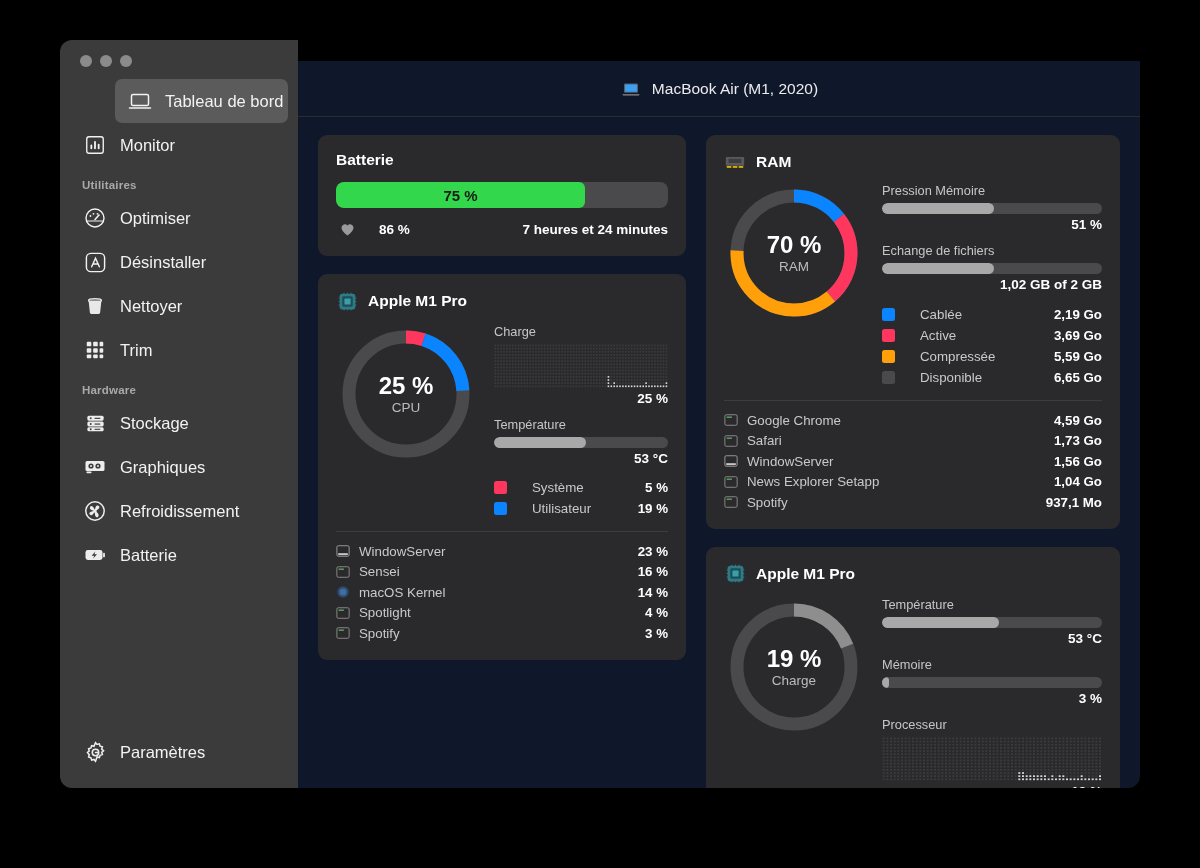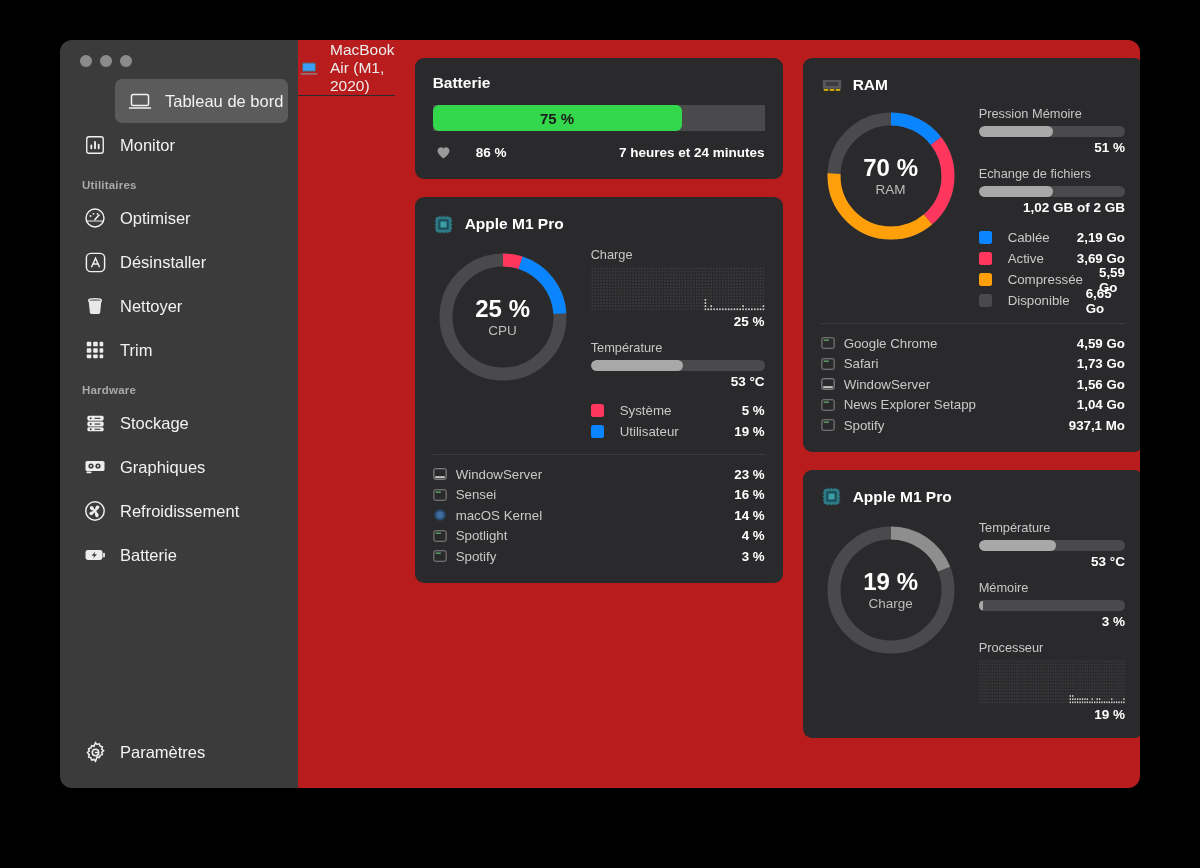--- a/index.html
+++ b/index.html
@@ -33,60 +33,60 @@
   .nav-item.selected { background: #5b5b5b; margin-left: 45px; }
   .nav-ico { width: 26px; height: 26px; flex: 0 0 26px;
     display: flex; align-items: center; justify-content: center; }
   .nav-ico svg { display: block; }
   .sec-label {
     font-size: 11.5px; color: #a9a9a9; font-weight: 600;
     padding: 12px 12px 5px 12px; letter-spacing: .2px;
   }
   .spacer { flex: 1 1 auto; }
   
-  .main { flex: 1 1 auto; background: #b91c1c; display: flex; flex-direction: row; }
+  .main { flex: 1 1 auto; background: #0f172a; display: flex; flex-direction: column; margin-top: 21px; }
   .titlebar {
     height: 56px; flex: 0 0 56px;
     display: flex; align-items: center; justify-content: center;
     gap: 10px; color: #ececec; font-size: 15.5px;
     border-bottom: 1px solid #2c2c2e;
   }
   .content { flex: 1 1 auto; display: flex; gap: 20px; padding: 18px 20px 0 20px; }
   .col { display: flex; flex-direction: column; gap: 18px; }
   .col.left { width: 368px; flex: 0 0 368px; }
   .col.right { flex: 1 1 auto; }
   .card { background: #2a2a2c; border-radius: 9px; padding: 16px 18px; }
   .card-title {
     display: flex; align-items: center; gap: 10px;
     color: #fff; font-size: 15.5px; font-weight: 700;
   }
   .ico-box { width: 22px; height: 22px; flex: 0 0 22px; display: flex;
     align-items: center; justify-content: center; }
   
   .bar { height: 11px; border-radius: 6px; background: #4a4a4c; overflow: hidden; position: relative; }
   .bar > i { display: block; height: 100%; border-radius: 6px; background: #a8a8a8; }
-  .bar.tall { height: 26px; border-radius: 0; }
+  .bar.tall { height: 26px; border-radius: 8px; }
   .bar.tall > i { background: #32d74b; }
   .bar .centerlab {
     position: absolute; inset: 0; display: flex; align-items: center; justify-content: center;
     font-size: 15px; font-weight: 700; color: #1b1b1b;
     margin-right: 25%;
   }
   .row-between { display: flex; align-items: center; justify-content: space-between; }
   .muted { color: #b6b6b6; font-size: 13.5px; }
   .val { color: #fff; font-size: 13.5px; font-weight: 700; }
   
   .donut-wrap { position: relative; display: flex; align-items: center; justify-content: center; }
   .donut-center {
     position: absolute; text-align: center; line-height: 1.15;
   }
   .donut-center .big { font-size: 24px; color: #fff; font-weight: 700; }
   .donut-center .sub { font-size: 13.5px; color: #bcbcbc; }
   
-  .legend-row { display: flex; align-items: center; gap: 16px; height: 21px; }
+  .legend-row { display: flex; align-items: center; gap: 25px; height: 21px; }
   .swatch { width: 13px; height: 13px; border-radius: 2.5px; flex: 0 0 13px; }
   .legend-name { color: #c9c9c9; font-size: 13.3px; flex: 1 1 auto; }
   .legend-val { color: #fff; font-size: 13.3px; font-weight: 700; }
   
   .divider { height: 1px; background: #3d3d3f; margin: 12px 0 9px; }
   .proc-row { display: flex; align-items: center; gap: 9px; height: 20.5px; }
   .proc-ico { width: 14px; height: 14px; flex: 0 0 14px; }
   .proc-name { color: #c9c9c9; font-size: 13.3px; flex: 1 1 auto; }
   .proc-val { color: #fff; font-size: 13.3px; font-weight: 700; }
   

